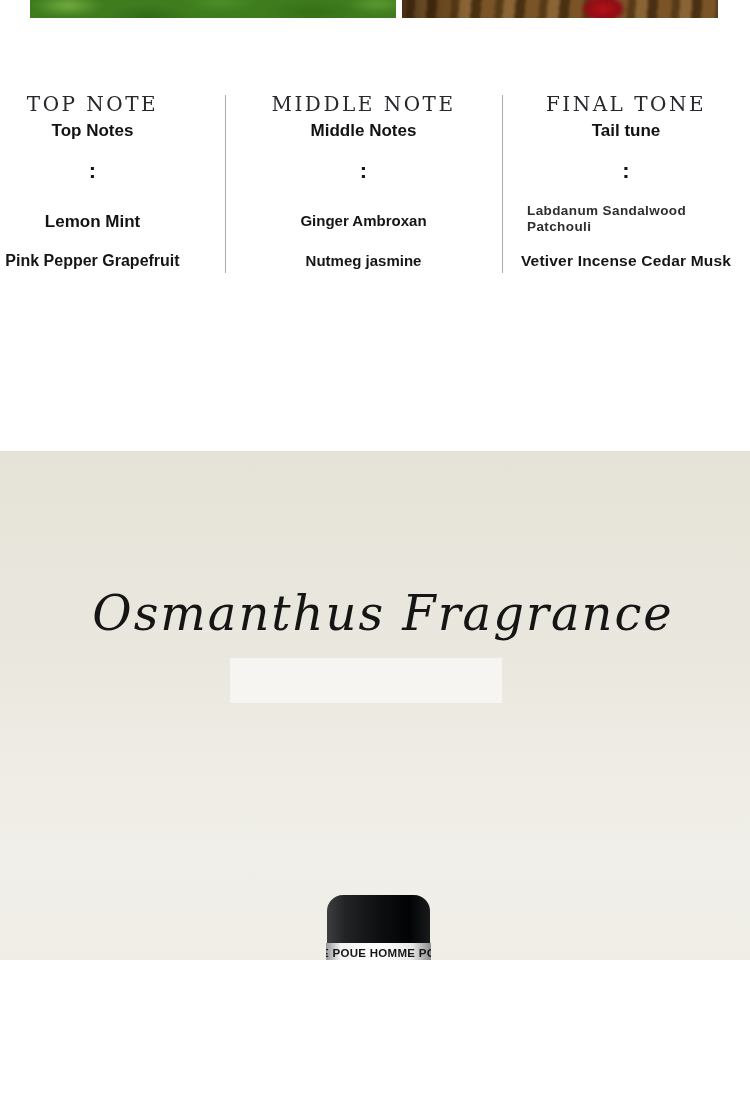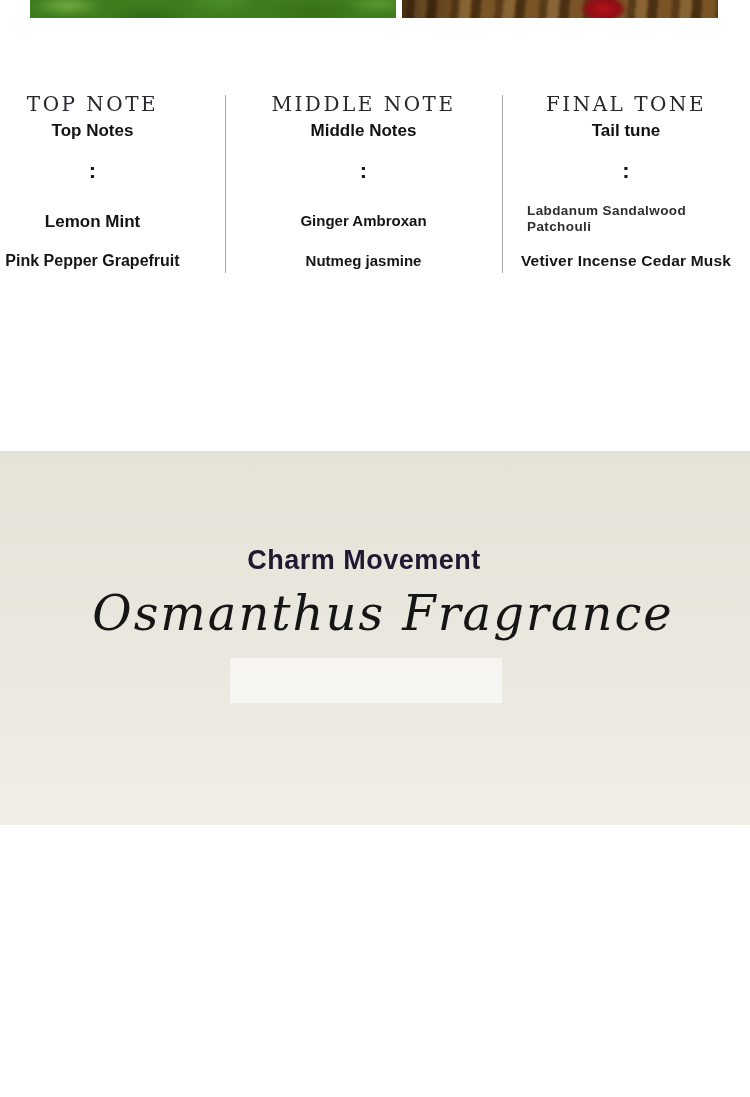--- a/index.html
+++ b/index.html
@@ -1,18 +1,18 @@
 <!DOCTYPE html>
 <html><head>
 <meta charset="utf-8">
 <style>
   * { margin:0; padding:0; box-sizing:border-box; }
   html,body { background:#ffffff; }
   .page {
-    position:relative; width:750px; height:825px; margin:0 auto;
+    position:relative; width:750px; height:960px; margin:0 auto;
     background:#ffffff; overflow:hidden;
     font-family:"Liberation Sans", sans-serif; color:#111;
   }
 
   
   .photo { position:absolute; top:0; height:18px; overflow:hidden; }
   .photo-left  { left:30px;  width:366px; }
   .photo-right { left:402px; width:316px; }
   .ph-fill { position:absolute; inset:-8px; filter:blur(2px); }
   .ph-green {
@@ -153,21 +153,20 @@
       <div class="row-serif">FINAL TONE</div>
       <div class="row-sub">Tail tune</div>
       <div class="row-colon">:</div>
       <div class="row-note1">Labdanum Sandalwood Patchouli</div>
       <div class="row-note2">Vetiver Incense Cedar Musk</div>
     </div>
   </section>
 
   <section class="hero">
     <div class="hero-highlight"></div>
-    <h2 class="hero-heading">Charm Movement</h2>
     <h1 class="hero-script">Osmanthus Fragrance</h1>
 
     <div class="cap">
       <div class="cap-band">E POUE HOMME PO</div>
     </div>
 
     <div class="rock rock-large"></div>
     <div class="rock rock-small"></div>
   </section>
 

